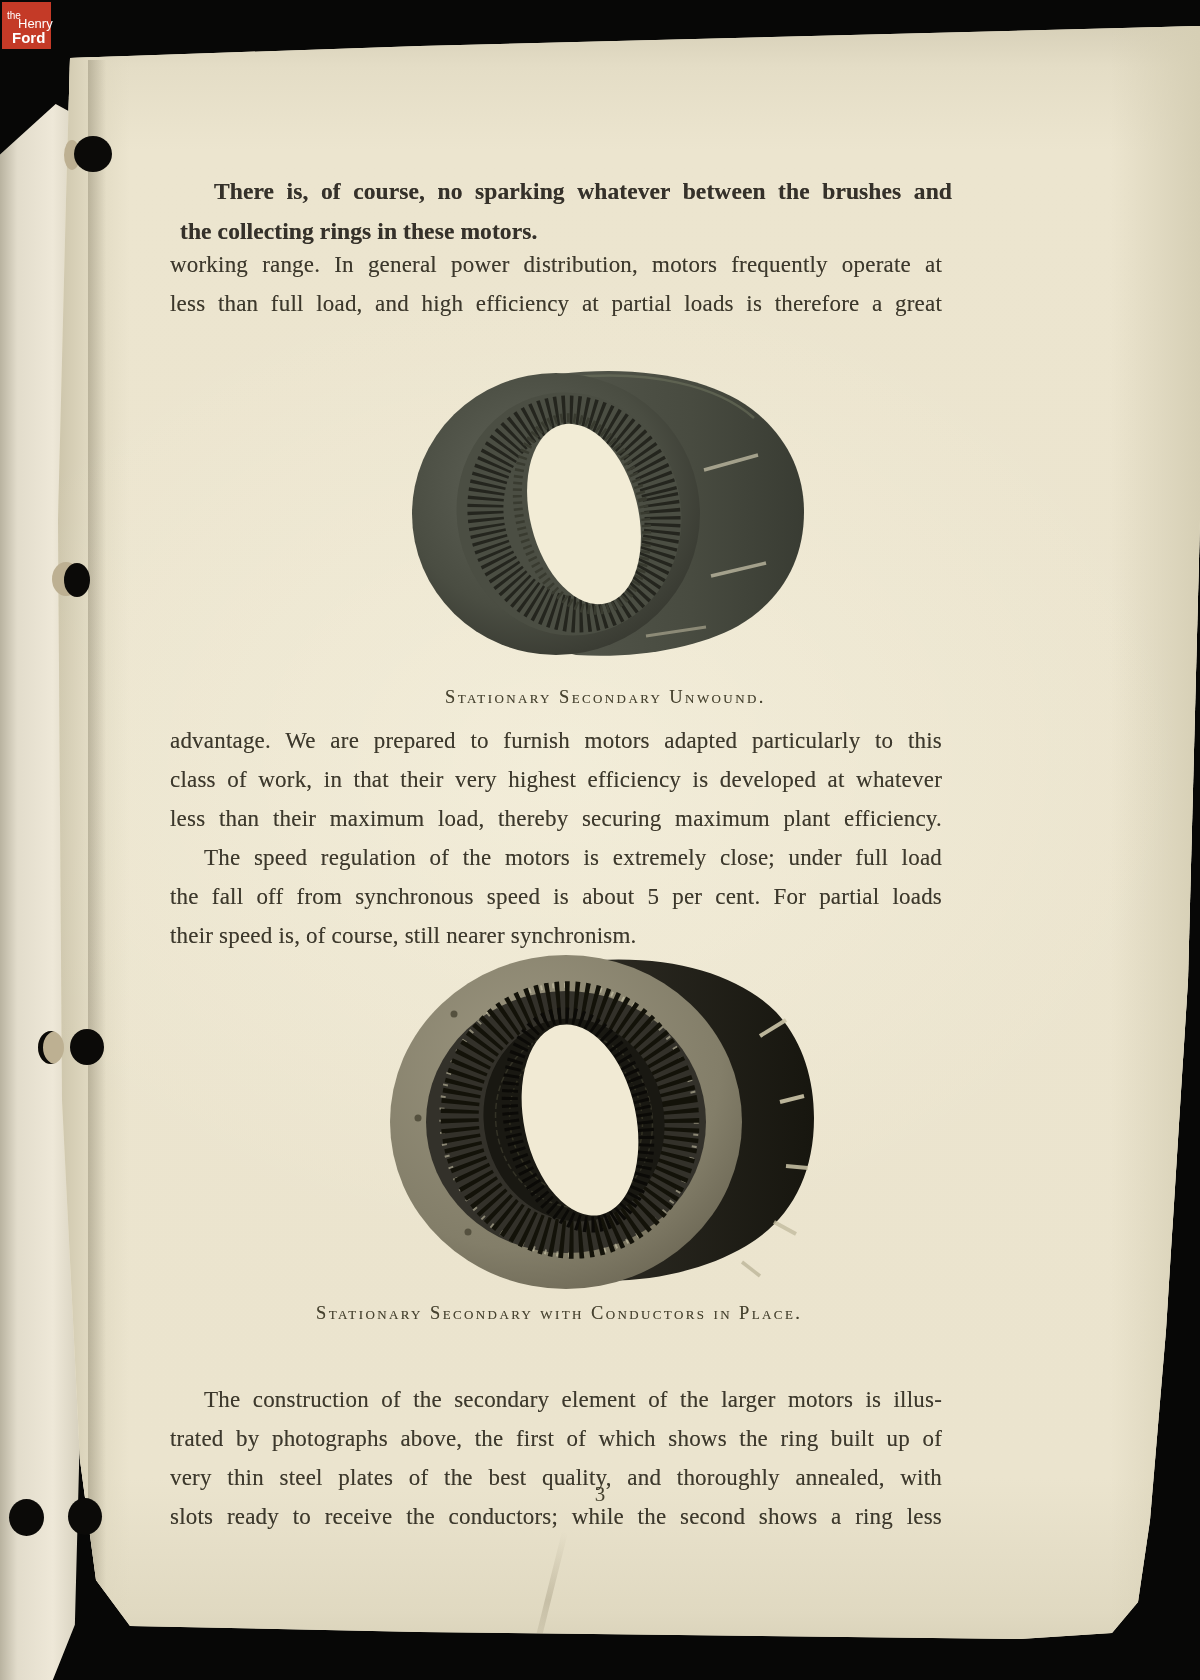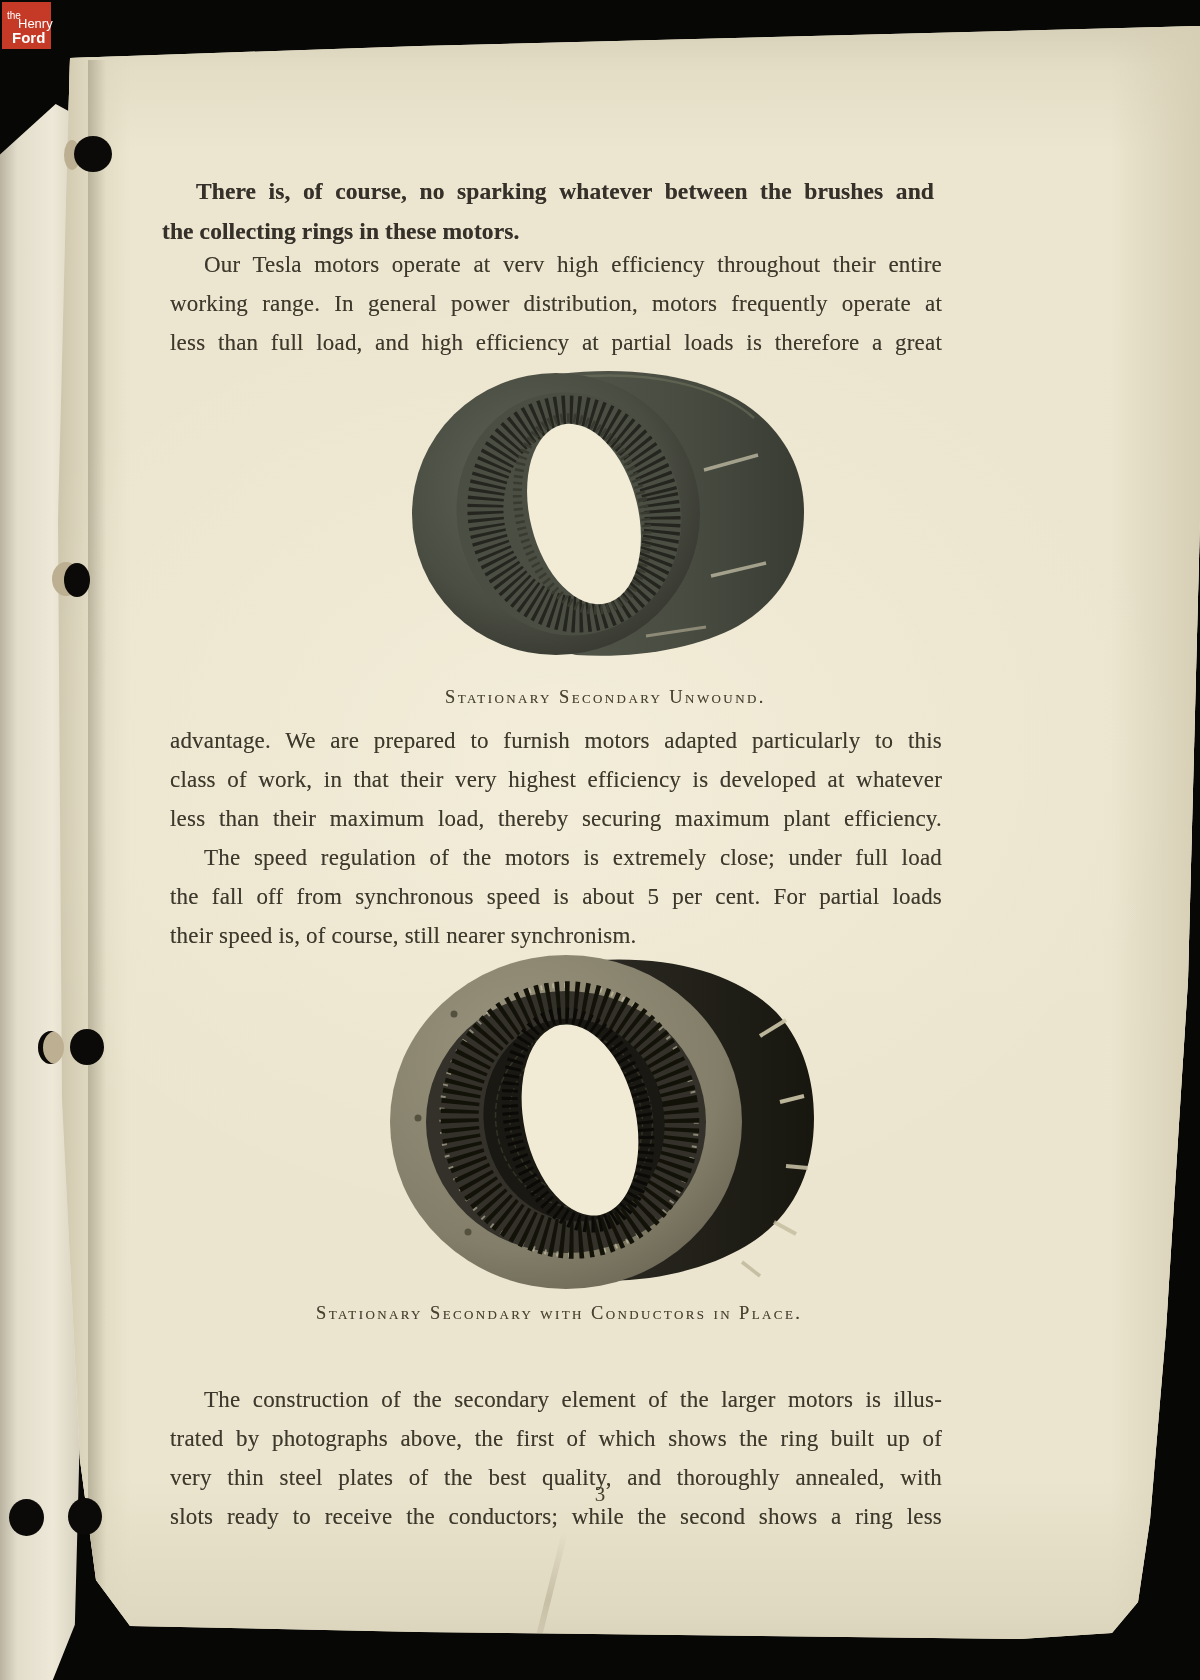--- a/index.html
+++ b/index.html
@@ -63,27 +63,26 @@
 <body>
 
 <div class="stage">
 
   <div class="under-sheet"></div>
 
   <div class="sheet">
     <div class="crease"></div>
     <div class="wrinkle"></div>
 
-    <div class="tblock intro" style="left:162px;top:171px;">
+    <div class="tblock intro" style="left:180px;top:171px;">
       <div class="tline ind">There is, of course, no sparking whatever between the brushes and</div>
       <div class="tline end">the collecting rings in these motors.</div>
     </div>
 
     <div class="tblock" style="left:170px;top:245px;">
-      <div class="tline ind">Our Tesla motors operate at verv high efficiency throughout their entire</div>
       <div class="tline">working range. In general power distribution, motors frequently operate at</div>
       <div class="tline">less than full load, and high efficiency at partial loads is therefore a great</div>
     </div>
 
     <svg class="fig" style="left:406px;top:364px;" width="404" height="298" viewBox="0 0 404 298">
       <defs>
         <radialGradient id="f1face" cx="42%" cy="40%" r="75%">
           <stop offset="0%" stop-color="#62655a"></stop>
             <stop offset="60%" stop-color="#4a4d42"></stop>
           <stop offset="100%" stop-color="#2e2f28"></stop>

